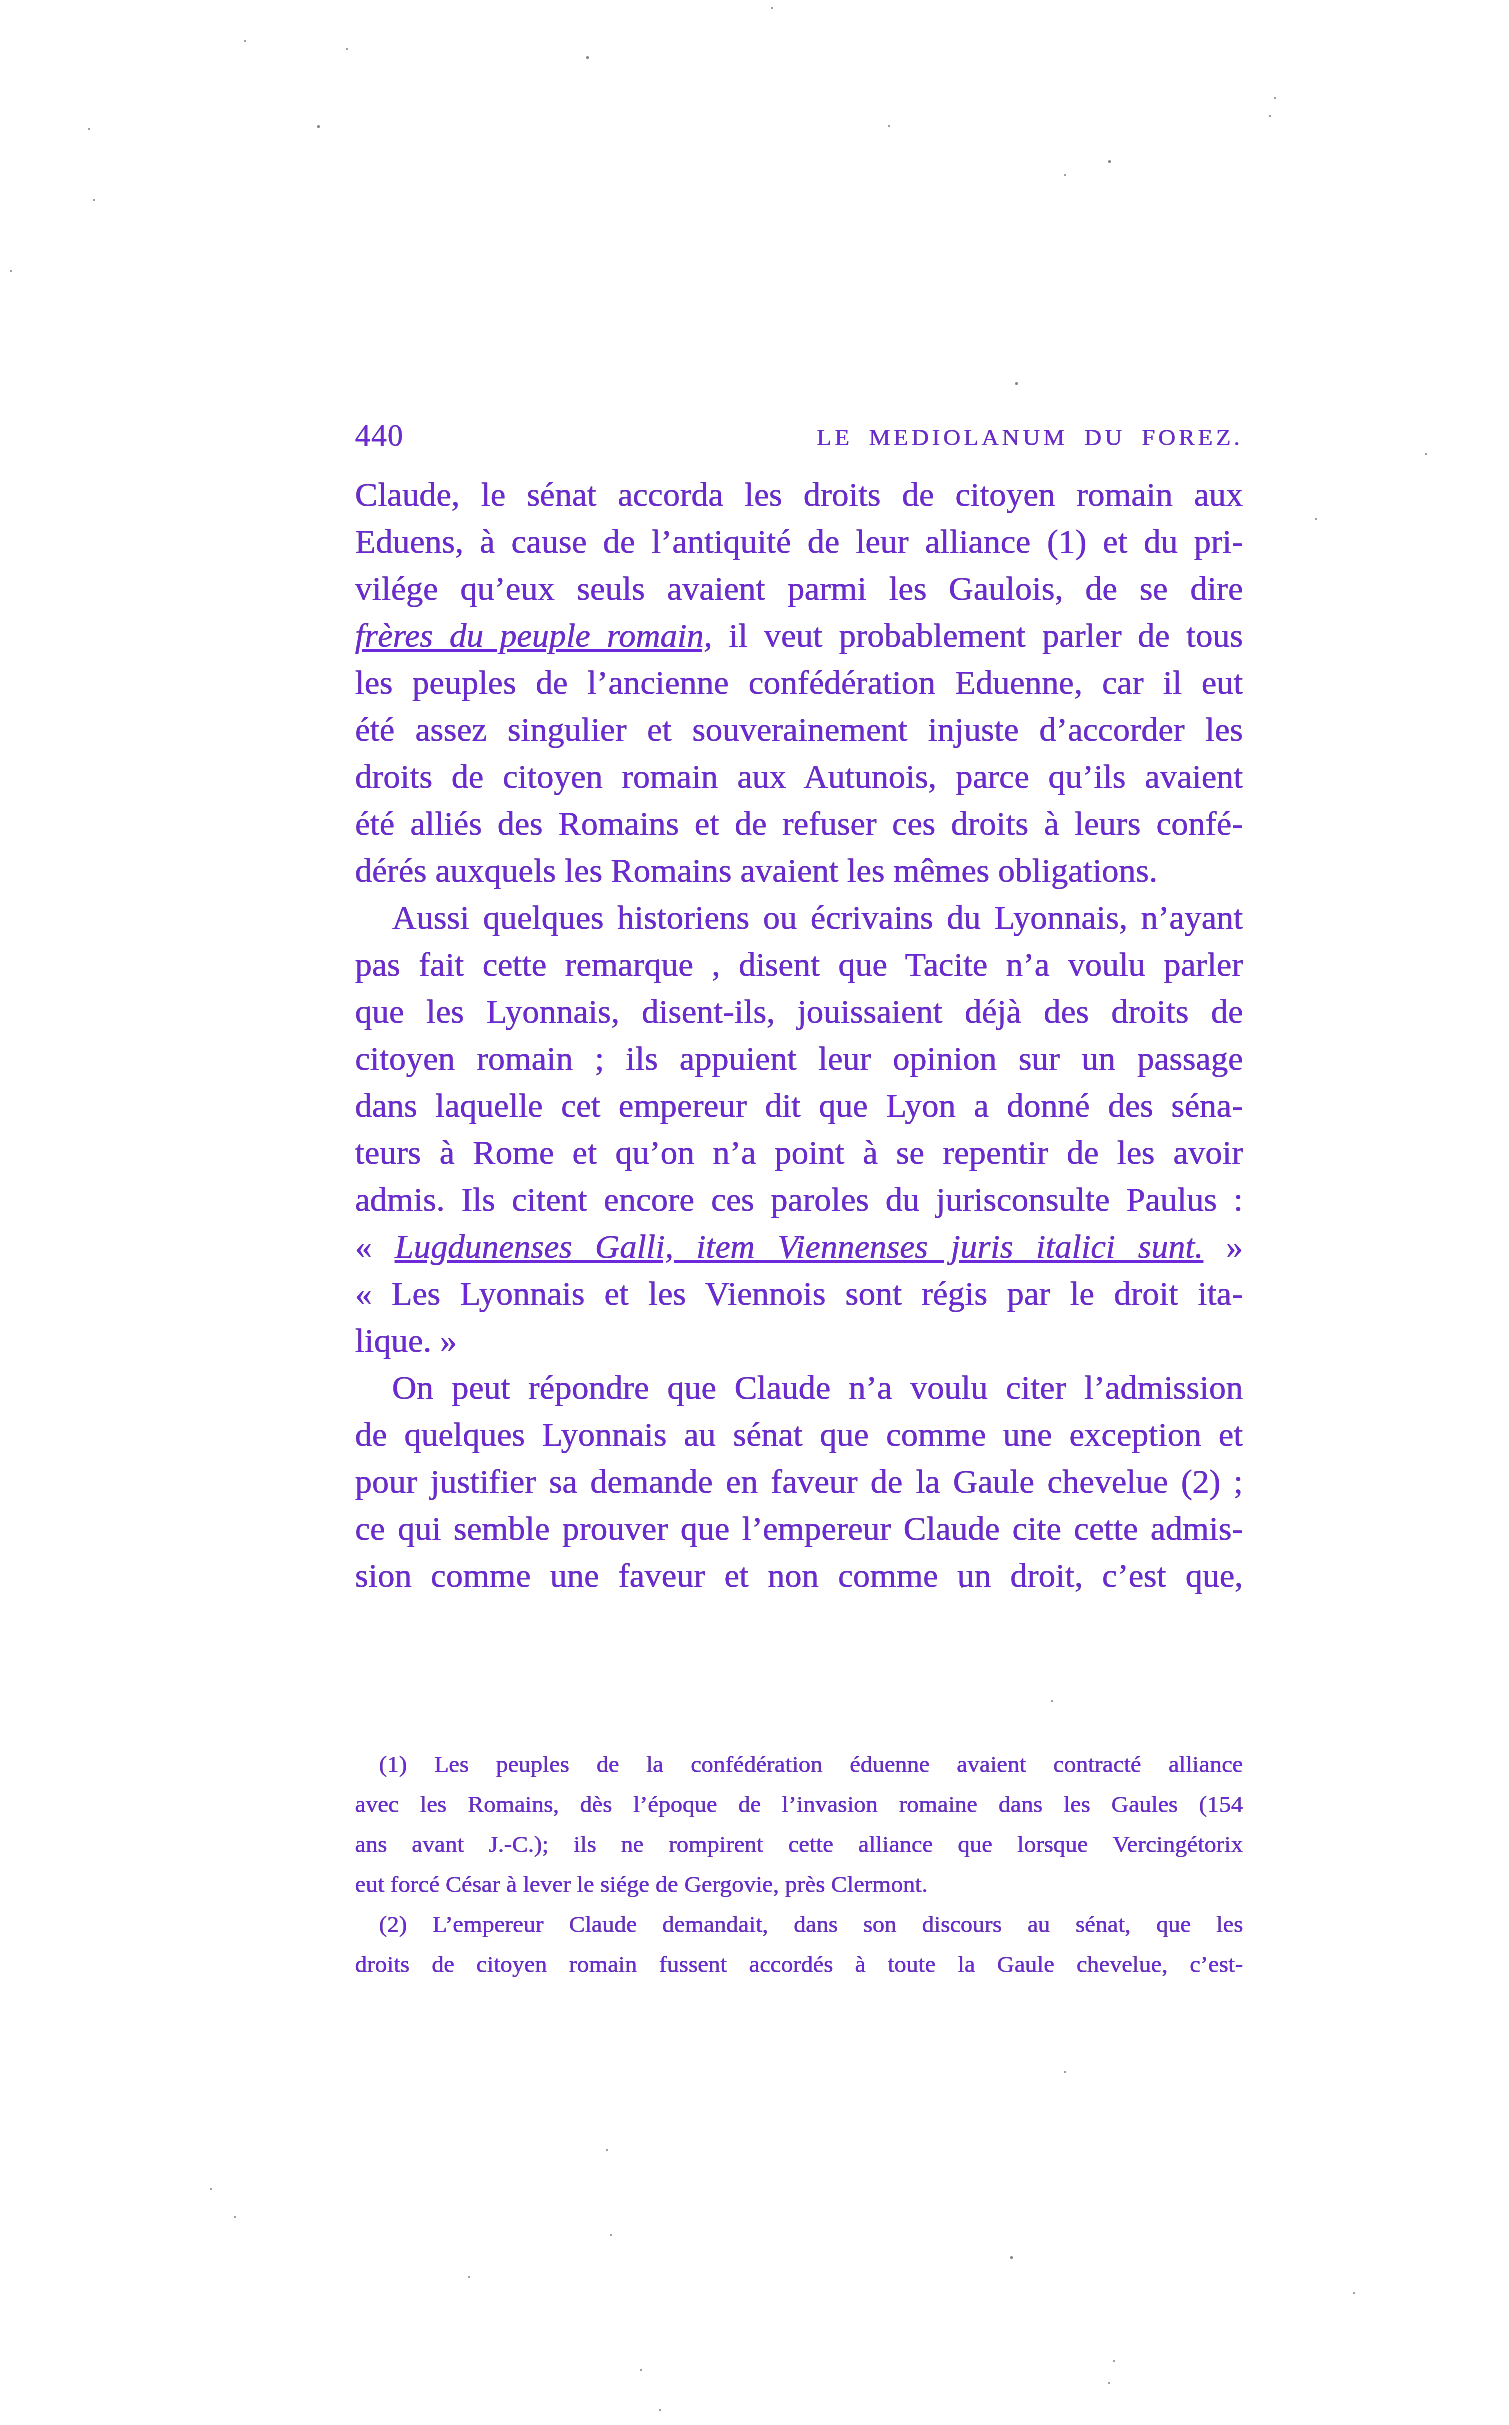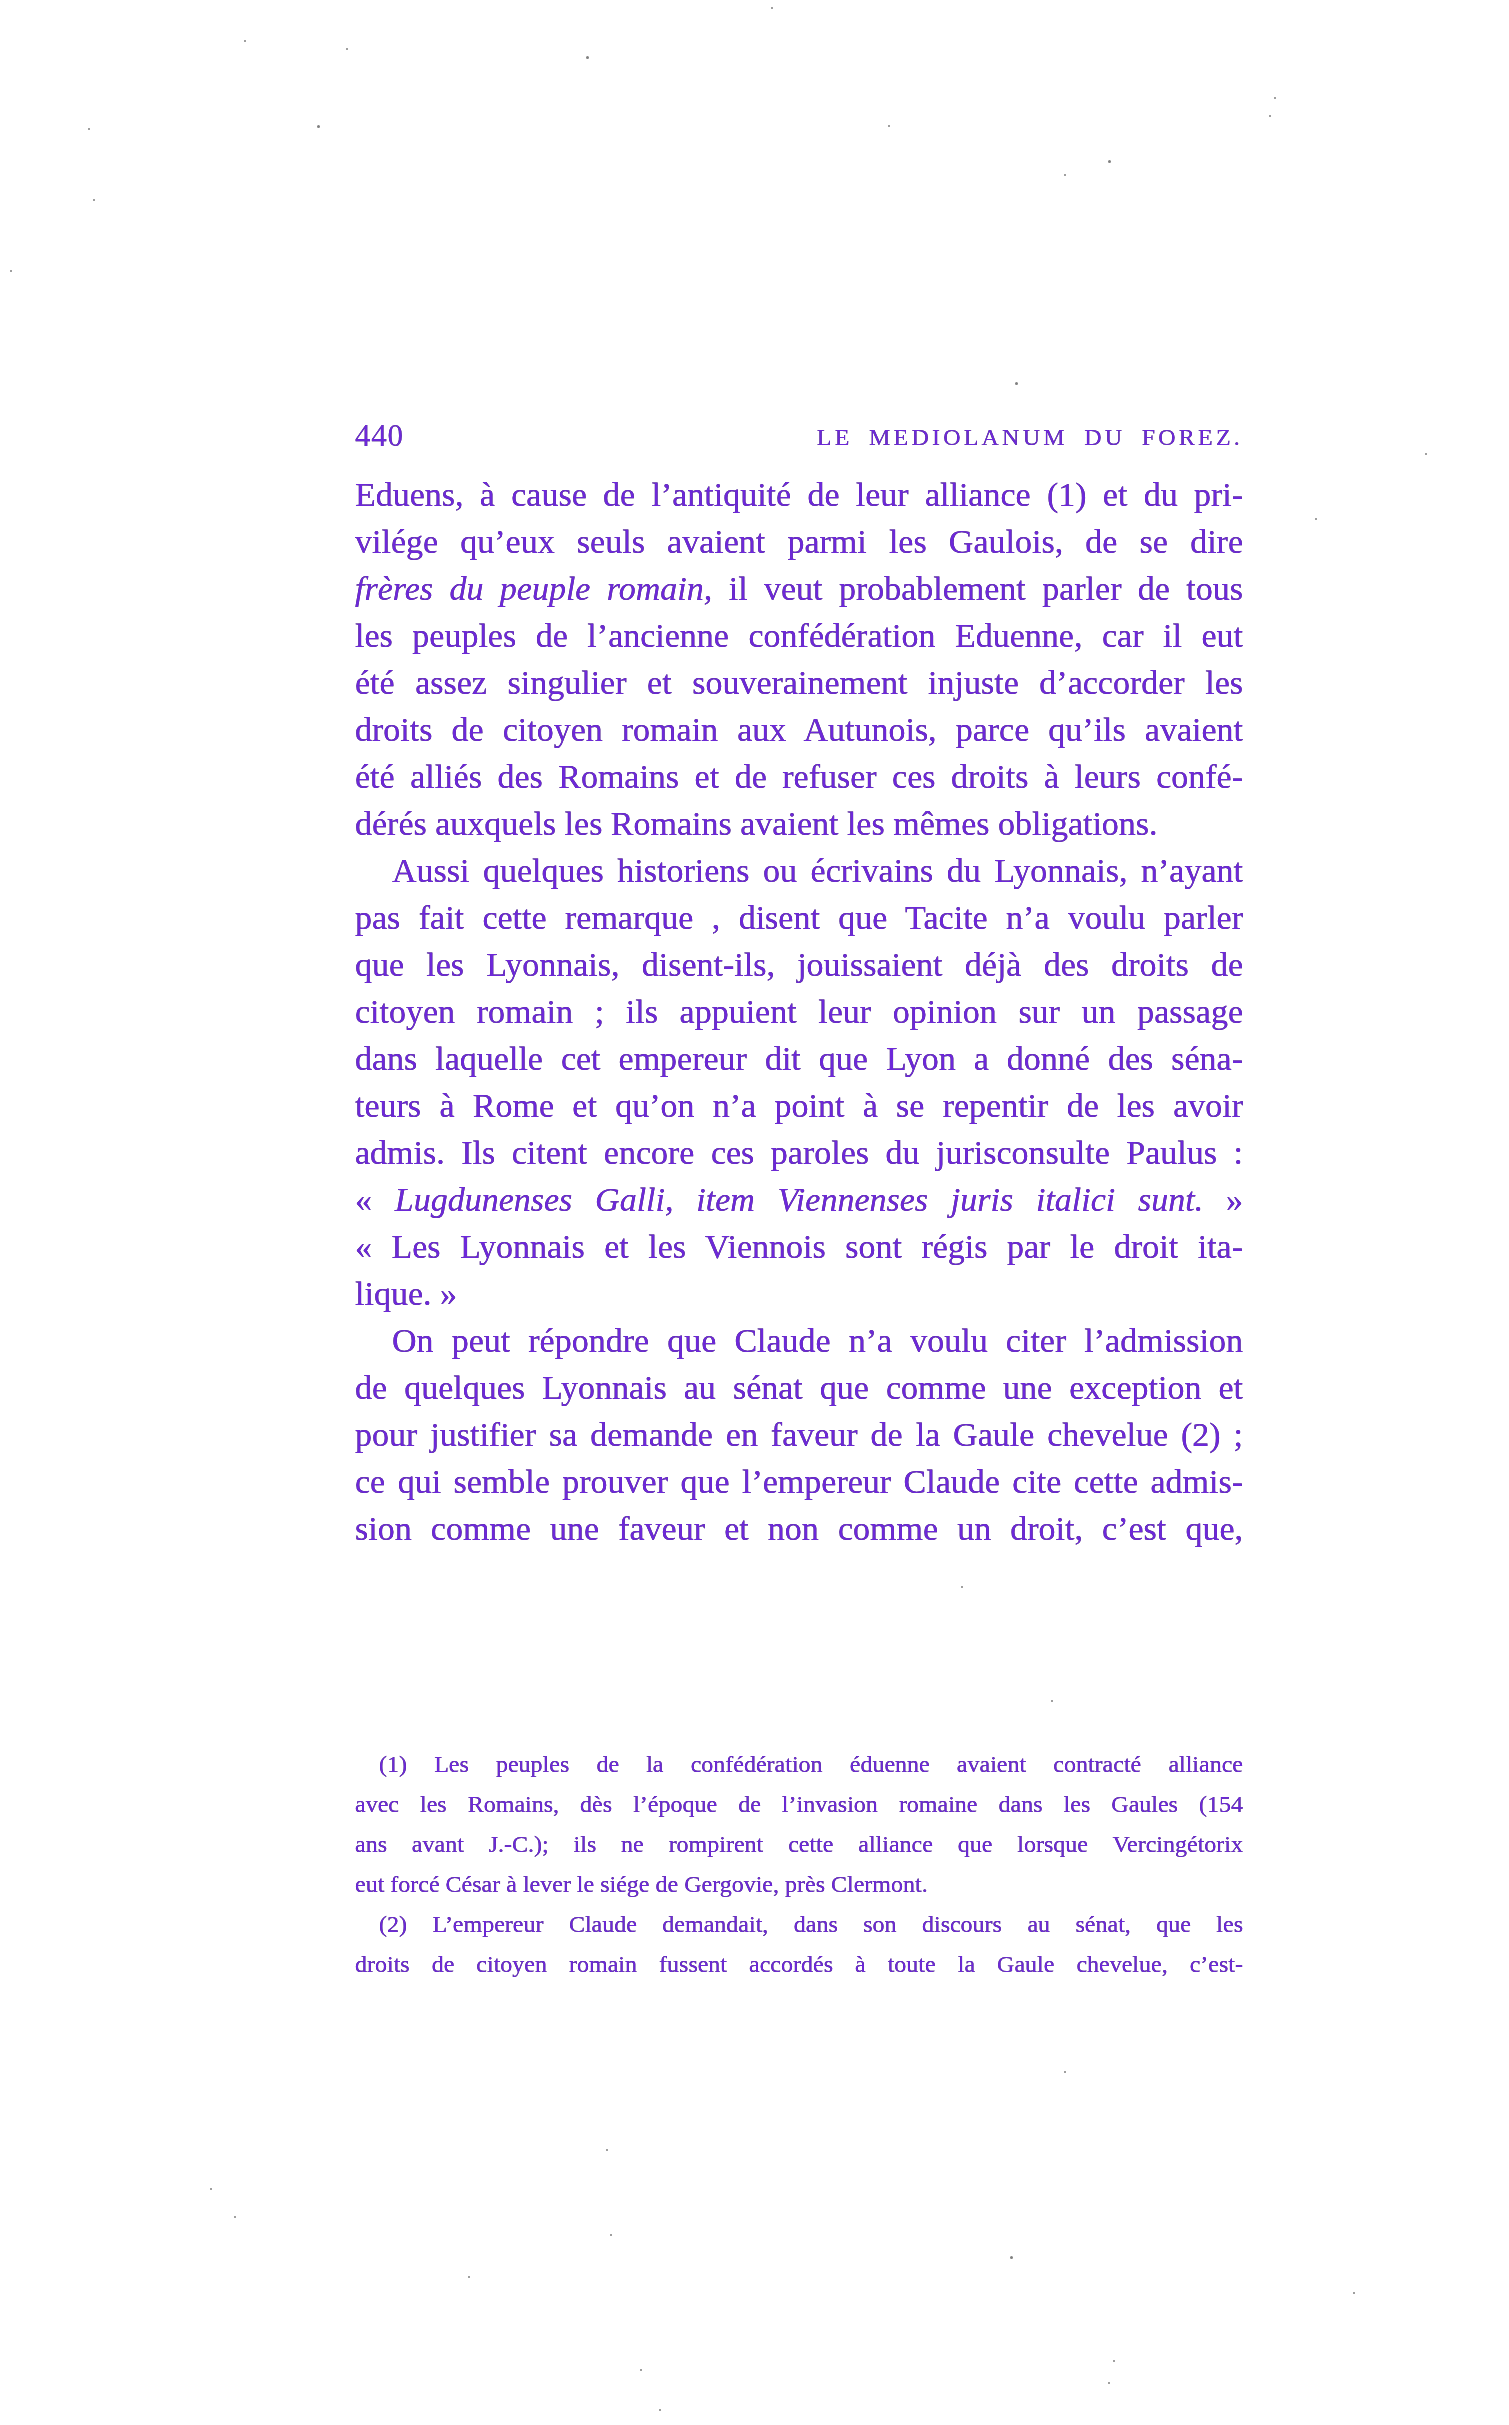--- a/index.html
+++ b/index.html
@@ -44,34 +44,35 @@
     position:absolute;left:355px;top:1744px;width:888px;
   }
   .fline{
     height:40px;line-height:40px;
     font-size:24px;
     text-shadow:0 0 0.5px rgba(0,0,0,.8);
   }
   .just{text-align:justify;text-align-last:justify;}
   .bline.ind{padding-left:37px;}
   .fline.ind{padding-left:24px;}
-  .it{font-style:italic;}
+  .it{font-style:italic;text-decoration:underline;}
   
   .speck{position:absolute;background:#2a2a2a;border-radius:50%;}
 </style>
 </head>
 <body>
 
 <div class="page">
   <div class="running-head">
     <span class="pagenum">440</span>
     <span class="running-title">LE MEDIOLANUM DU FOREZ.</span>
   </div>
 
   <div class="body-text" id="body-lines">
+      <div class="bline just"><span>Claude, le sénat accorda les droits de citoyen romain aux</span></div>
       <div class="bline just"><span>Eduens, à cause de l’antiquité de leur alliance (1) et du pri-</span></div>
       <div class="bline just"><span>vilége qu’eux seuls avaient parmi les Gaulois, de se dire</span></div>
       <div class="bline just"><span class="it">frères du peuple romain,</span><span> il veut probablement parler de tous</span></div>
       <div class="bline just"><span>les peuples de l’ancienne confédération Eduenne, car il eut</span></div>
       <div class="bline just"><span>été assez singulier et souverainement injuste d’accorder les</span></div>
       <div class="bline just"><span>droits de citoyen romain aux Autunois, parce qu’ils avaient</span></div>
       <div class="bline just"><span>été alliés des Romains et de refuser ces droits à leurs confé-</span></div>
       <div class="bline"><span>dérés auxquels les Romains avaient les mêmes obligations.</span></div>
       <div class="bline just ind"><span>Aussi quelques historiens ou écrivains du Lyonnais, n’ayant</span></div>
       <div class="bline just"><span>pas fait cette remarque , disent que Tacite n’a voulu parler</span></div>

